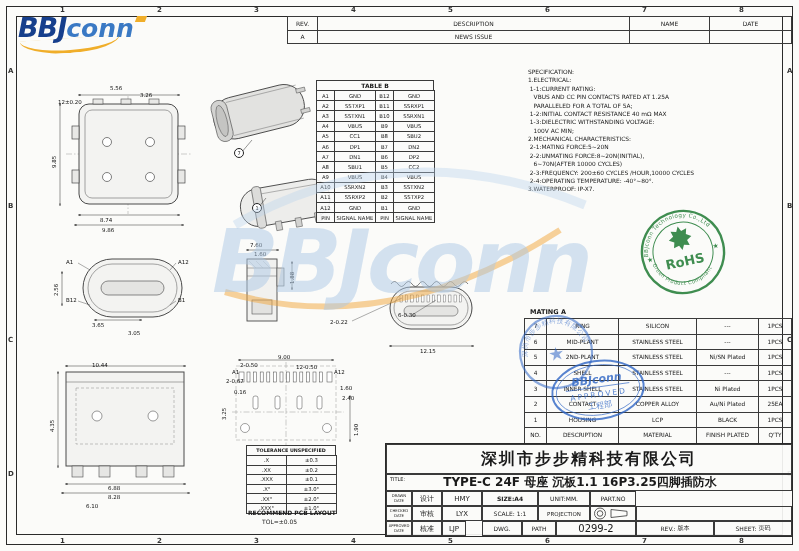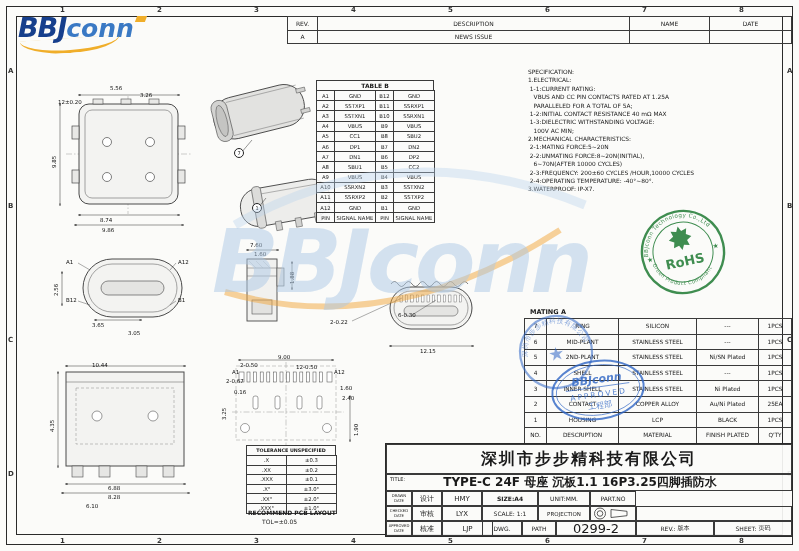--- a/index.html
+++ b/index.html
@@ -381,24 +381,24 @@
         <polygon points="20,2.5 36,4.3 36,8.7 20,10.5" fill="none" stroke="#333" stroke-width="0.8"></polygon>
       </svg>
     </div>
     <div class="cell" style="left:250px;top:62px;width:156px;height:15px;"></div>
 
     <div class="cell lbl2" style="left:0;top:77px;width:26px;height:15px;">
       <span>APPROVED</span>
       <span>DATE</span>
     </div>
     <div class="cell" style="left:26px;top:77px;width:30px;height:15px;font-size:7px;">核准</div>
-    <div class="cell" style="left:56px;top:77px;width:51px;height:15px;font-size:7px;">LJP</div>
+    <div class="cell" style="left:56px;top:77px;width:24px;height:15px;font-size:7px;">LJP</div>
     <div class="cell" style="left:96px;top:77px;width:40px;height:15px;">DWG.</div>
     <div class="cell" style="left:136px;top:77px;width:34px;height:15px;">PATH</div>
-    <div class="cell" style="left:170px;top:77px;width:80px;height:15px;font-size:13px;">0299-2</div>
+    <div class="cell" style="left:170px;top:77px;width:80px;height:15px;font-size:10px;">0299-2</div>
     <div class="cell" style="left:250px;top:77px;width:78px;height:15px;">
       <span>REV.:</span>&nbsp;
       <span>版本</span>
     </div>
     <div class="cell" style="left:328px;top:77px;width:78px;height:15px;">
       <span>SHEET:</span>&nbsp;
       <span>页码</span>
     </div>
   </div>
 

